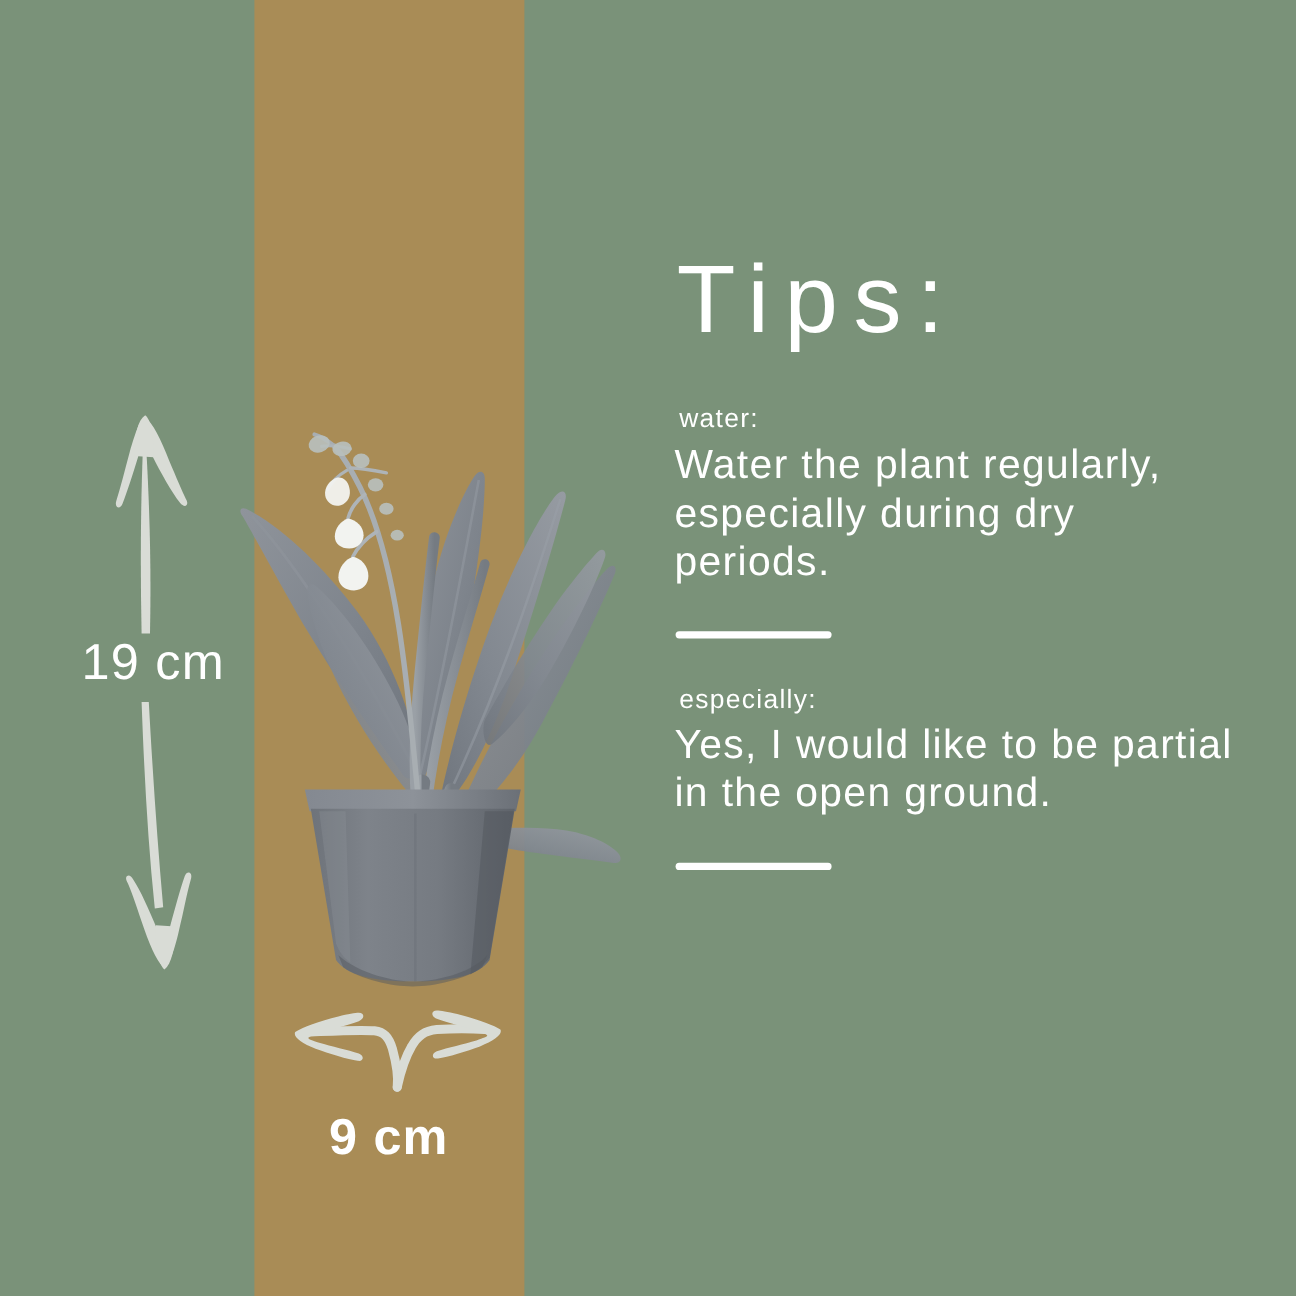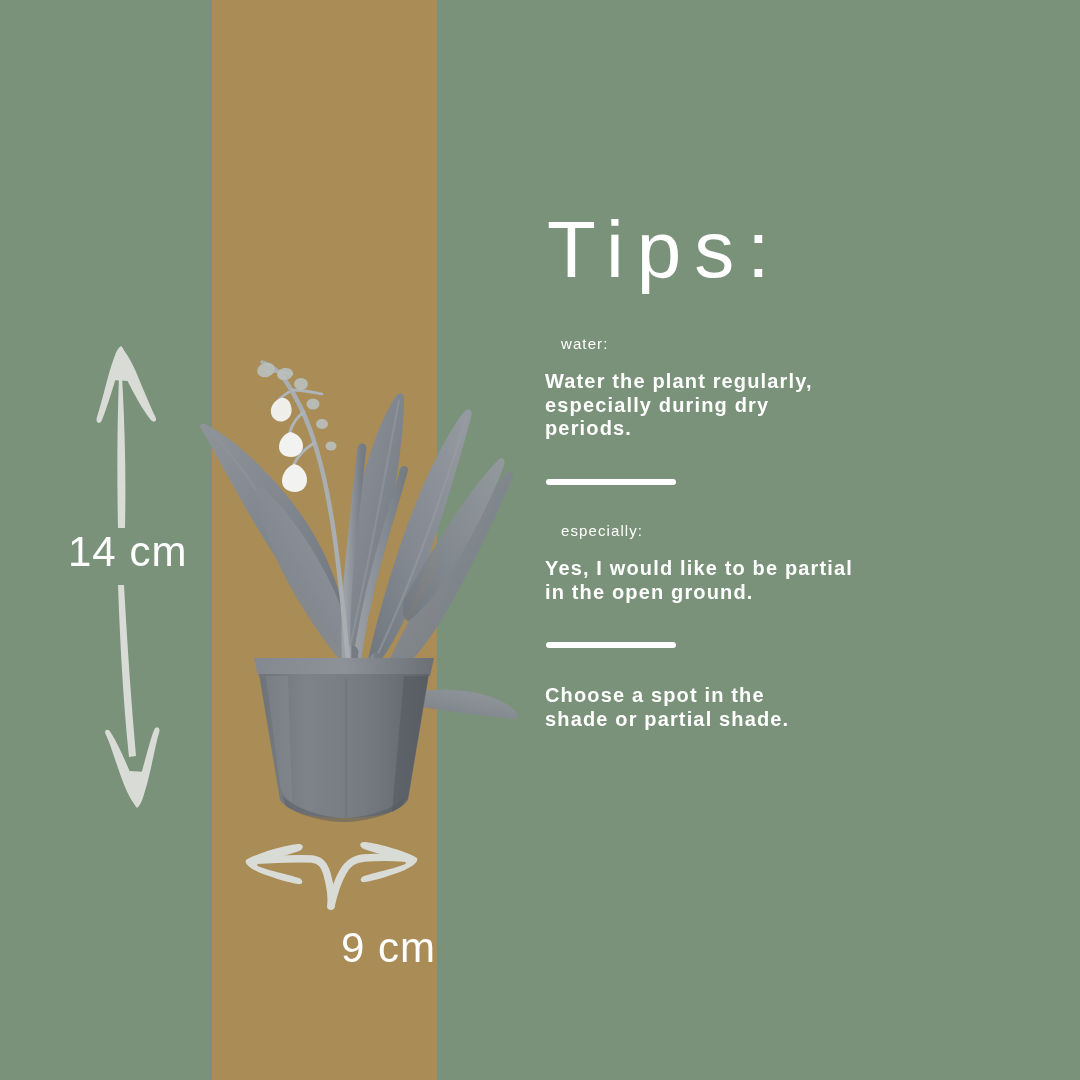--- a/index.html
+++ b/index.html
@@ -27,50 +27,50 @@
     left: 212px;
     top: 0;
     width: 225px;
     height: 1080px;
     background: #a98c56;
   }
 
   
   .tips-col {
     position: absolute;
-    left: 545px;
+    left: 562px;
     top: 210px;
     width: 500px;
   }
   .tips-title {
     color: #ffffff;
     font-size: 80px;
     line-height: 1.0;
     font-weight: 300;
     letter-spacing: 13px;
     margin: 0 0 44px 2px;
     font-family: "Liberation Sans", sans-serif;
   }
   .tip-block {
     margin-bottom: 0;
   }
   .tip-label {
     color: #ffffff;
-    font-size: 15px;
+    font-size: 22px;
     letter-spacing: 1.1px;
     line-height: 1.34;
     font-weight: 400;
-    margin: 16px;
+    margin: 4px;
   }
   .tip-body {
     color: #ffffff;
-    font-size: 20px;
+    font-size: 34px;
     letter-spacing: 1.15px;
     line-height: 1.18;
-    font-weight: 700;
+    font-weight: 400;
     margin: 2px 0 0 0;
     white-space: pre-line;
   }
   .divider {
     width: 130px;
     height: 6px;
     border-radius: 4px;
     background: #ffffff;
     margin: 38px 0 36px 1px;
   }
@@ -82,24 +82,25 @@
     font-size: 42px;
     font-weight: 400;
     letter-spacing: 1px;
     white-space: nowrap;
   }
   #label-height {
     left: 68px;
     top: 528px;
   }
   #label-width {
-    left: 236px;
+    left: 224px;
     top: 924px;
     width: 200px;
-    text-align: right;
+    text-align: center;
+    font-weight: bold;
   }
 
   
   .overlay-svg {
     position: absolute;
     left: 0;
     top: 0;
     width: 1080px;
     height: 1080px;
     pointer-events: none;
@@ -277,21 +278,21 @@
                C 290 883 274 878 263 874 C 251 869 244 864 246 860 Z"></path>
 
       <path d="M 417 858 C 411 854 397 849 381 845 C 373 843 367 842 364 842
                C 359 842 359 847 364 849 C 373 852 387 856 397 859
                C 403 861 406 862 406 863 C 406 864 403 865 397 867
                C 387 870 373 873 364 876 C 359 878 360 883 365 882
                C 373 881 389 876 400 872 C 412 867 419 862 417 858 Z"></path>
     </g>
   </svg>
 
-  <div class="dim-label" id="label-height">14 cm</div>
+  <div class="dim-label" id="label-height">19 cm</div>
 
   <div class="dim-label" id="label-width">9 cm</div>
 
   <div class="tips-col">
 
     <h1 class="tips-title">Tips:</h1>
 
     <div class="tip-block">
       <p class="tip-label">water:</p>
       <p class="tip-body">Water the plant regularly,
@@ -303,18 +304,16 @@
 
     <div class="tip-block">
       <p class="tip-label">especially:</p>
       <p class="tip-body">Yes, I would like to be partial
 in the open ground.</p>
     </div>
 
     <div class="divider"></div>
 
     <div class="tip-block">
-      <p class="tip-body">Choose a spot in the
-shade or partial shade.</p>
     </div>
 
   </div>
 </div>
 
 </body></html>

